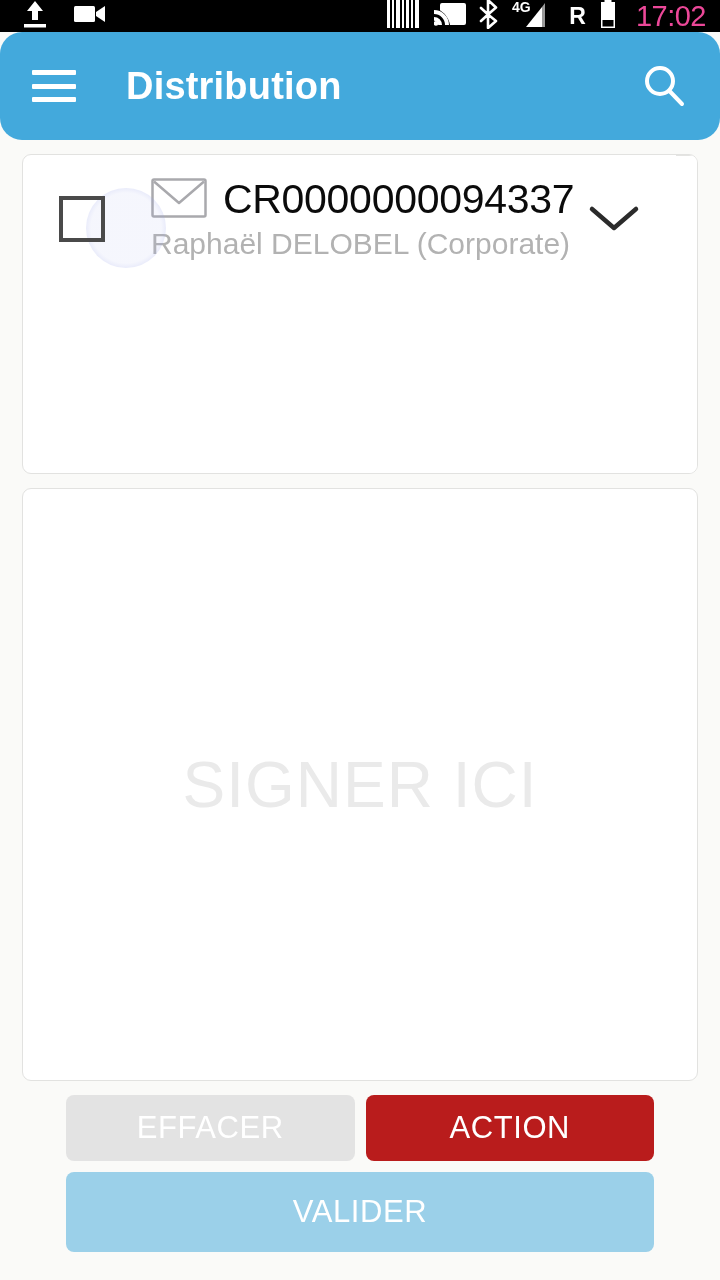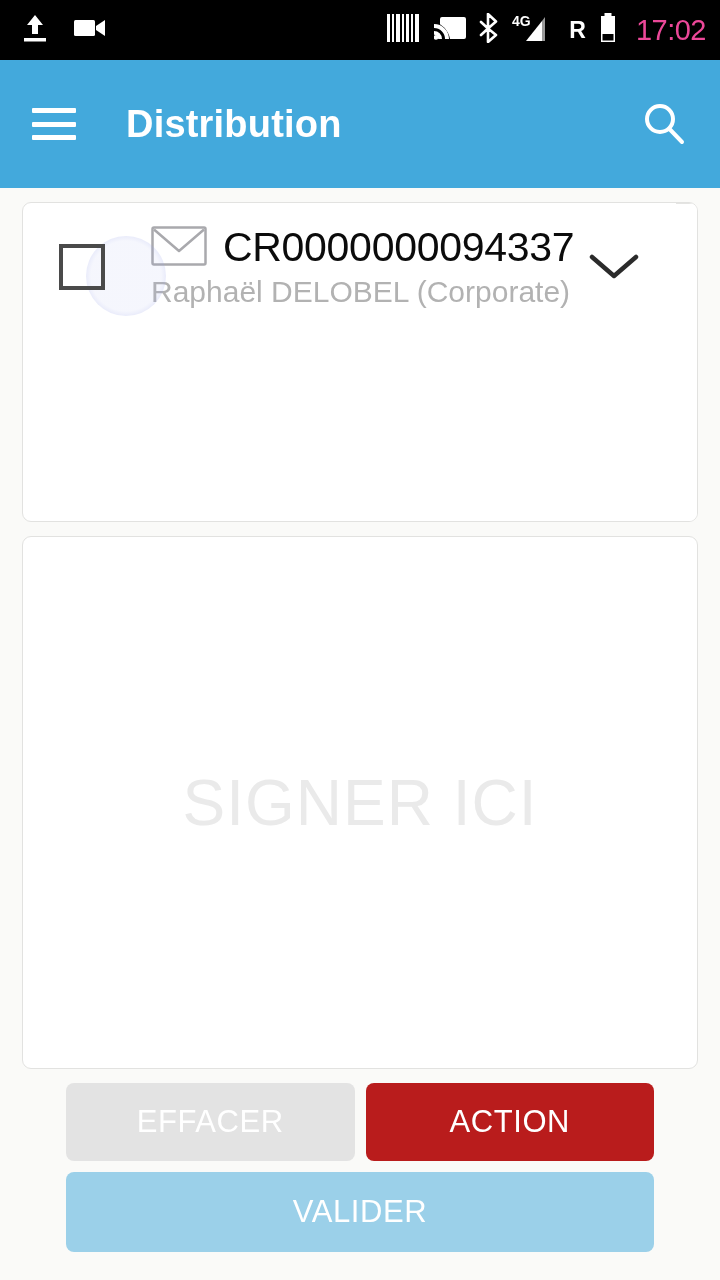--- a/index.html
+++ b/index.html
@@ -20,21 +20,21 @@
     position: relative;
     width: 720px;
     height: 1280px;
     background: #fafaf8;
     display: flex;
     flex-direction: column;
   }
 
   
   .status-bar {
-    height: 60px;
+    height: 32px;
     background: #000000;
     display: flex;
     align-items: center;
     padding: 0 14px 0 22px;
     flex: 0 0 auto;
   }
   .status-left {
     display: flex;
     align-items: center;
     gap: 26px;
@@ -55,26 +55,27 @@
   .sb-icon { display: block; }
   .roaming-letter {
     color: #ffffff;
     font-size: 23px;
     font-weight: 700;
     line-height: 1;
   }
 
   
   .app-bar {
-    height: 128px;
+    height: 108px;
     background: #43a9dc;
     display: flex;
     align-items: center;
     padding: 0 30px 0 32px;
     flex: 0 0 auto;
+    border-radius: 22px;
   }
   .hamburger {
     width: 44px;
     height: 32px;
     display: flex;
     flex-direction: column;
     justify-content: space-between;
     cursor: pointer;
   }
   .hamburger span {
@@ -256,21 +257,21 @@
     margin-bottom: 11px;
   }
   .btn {
     border: none;
     border-radius: 8px;
     color: #ffffff;
     font-family: "Liberation Sans", sans-serif;
     font-size: 31px;
     font-weight: 400;
     letter-spacing: 0.6px;
-    height: 78px;
+    height: 66px;
     cursor: pointer;
     display: flex;
     align-items: center;
     justify-content: center;
   }
   .btn-effacer {
     background: #e3e3e3;
     flex: 1 1 0;
   }
   .btn-action {

